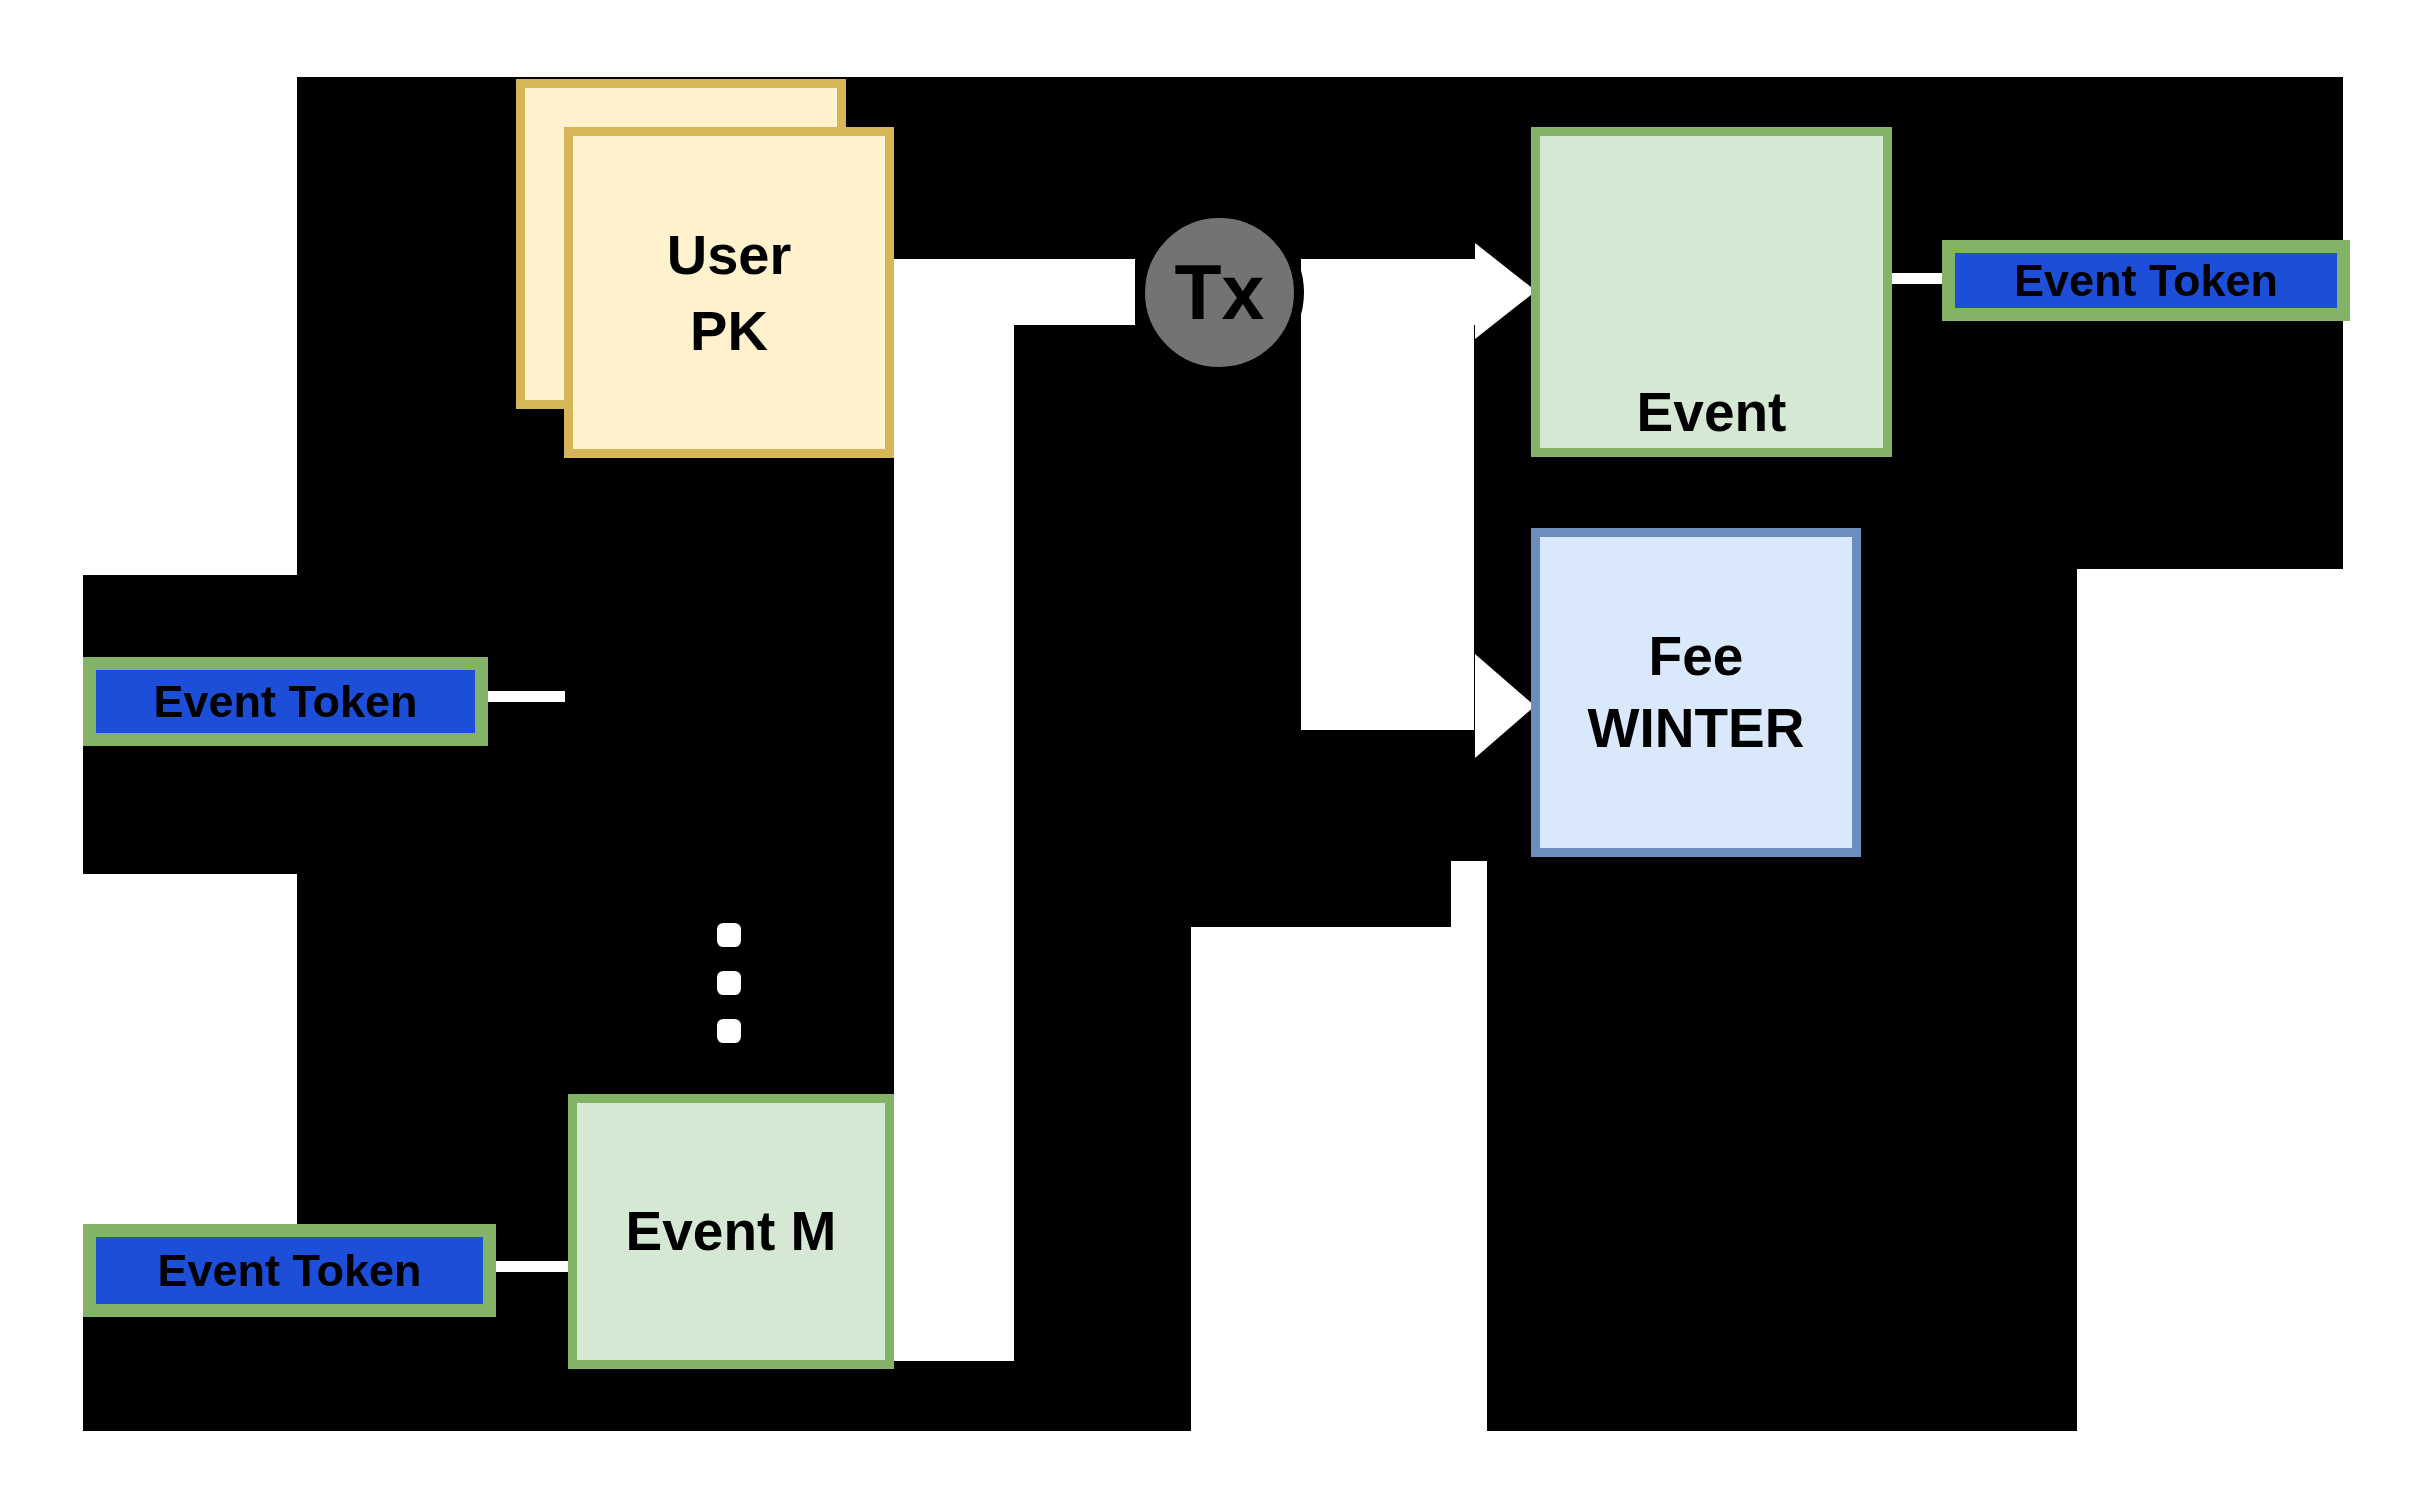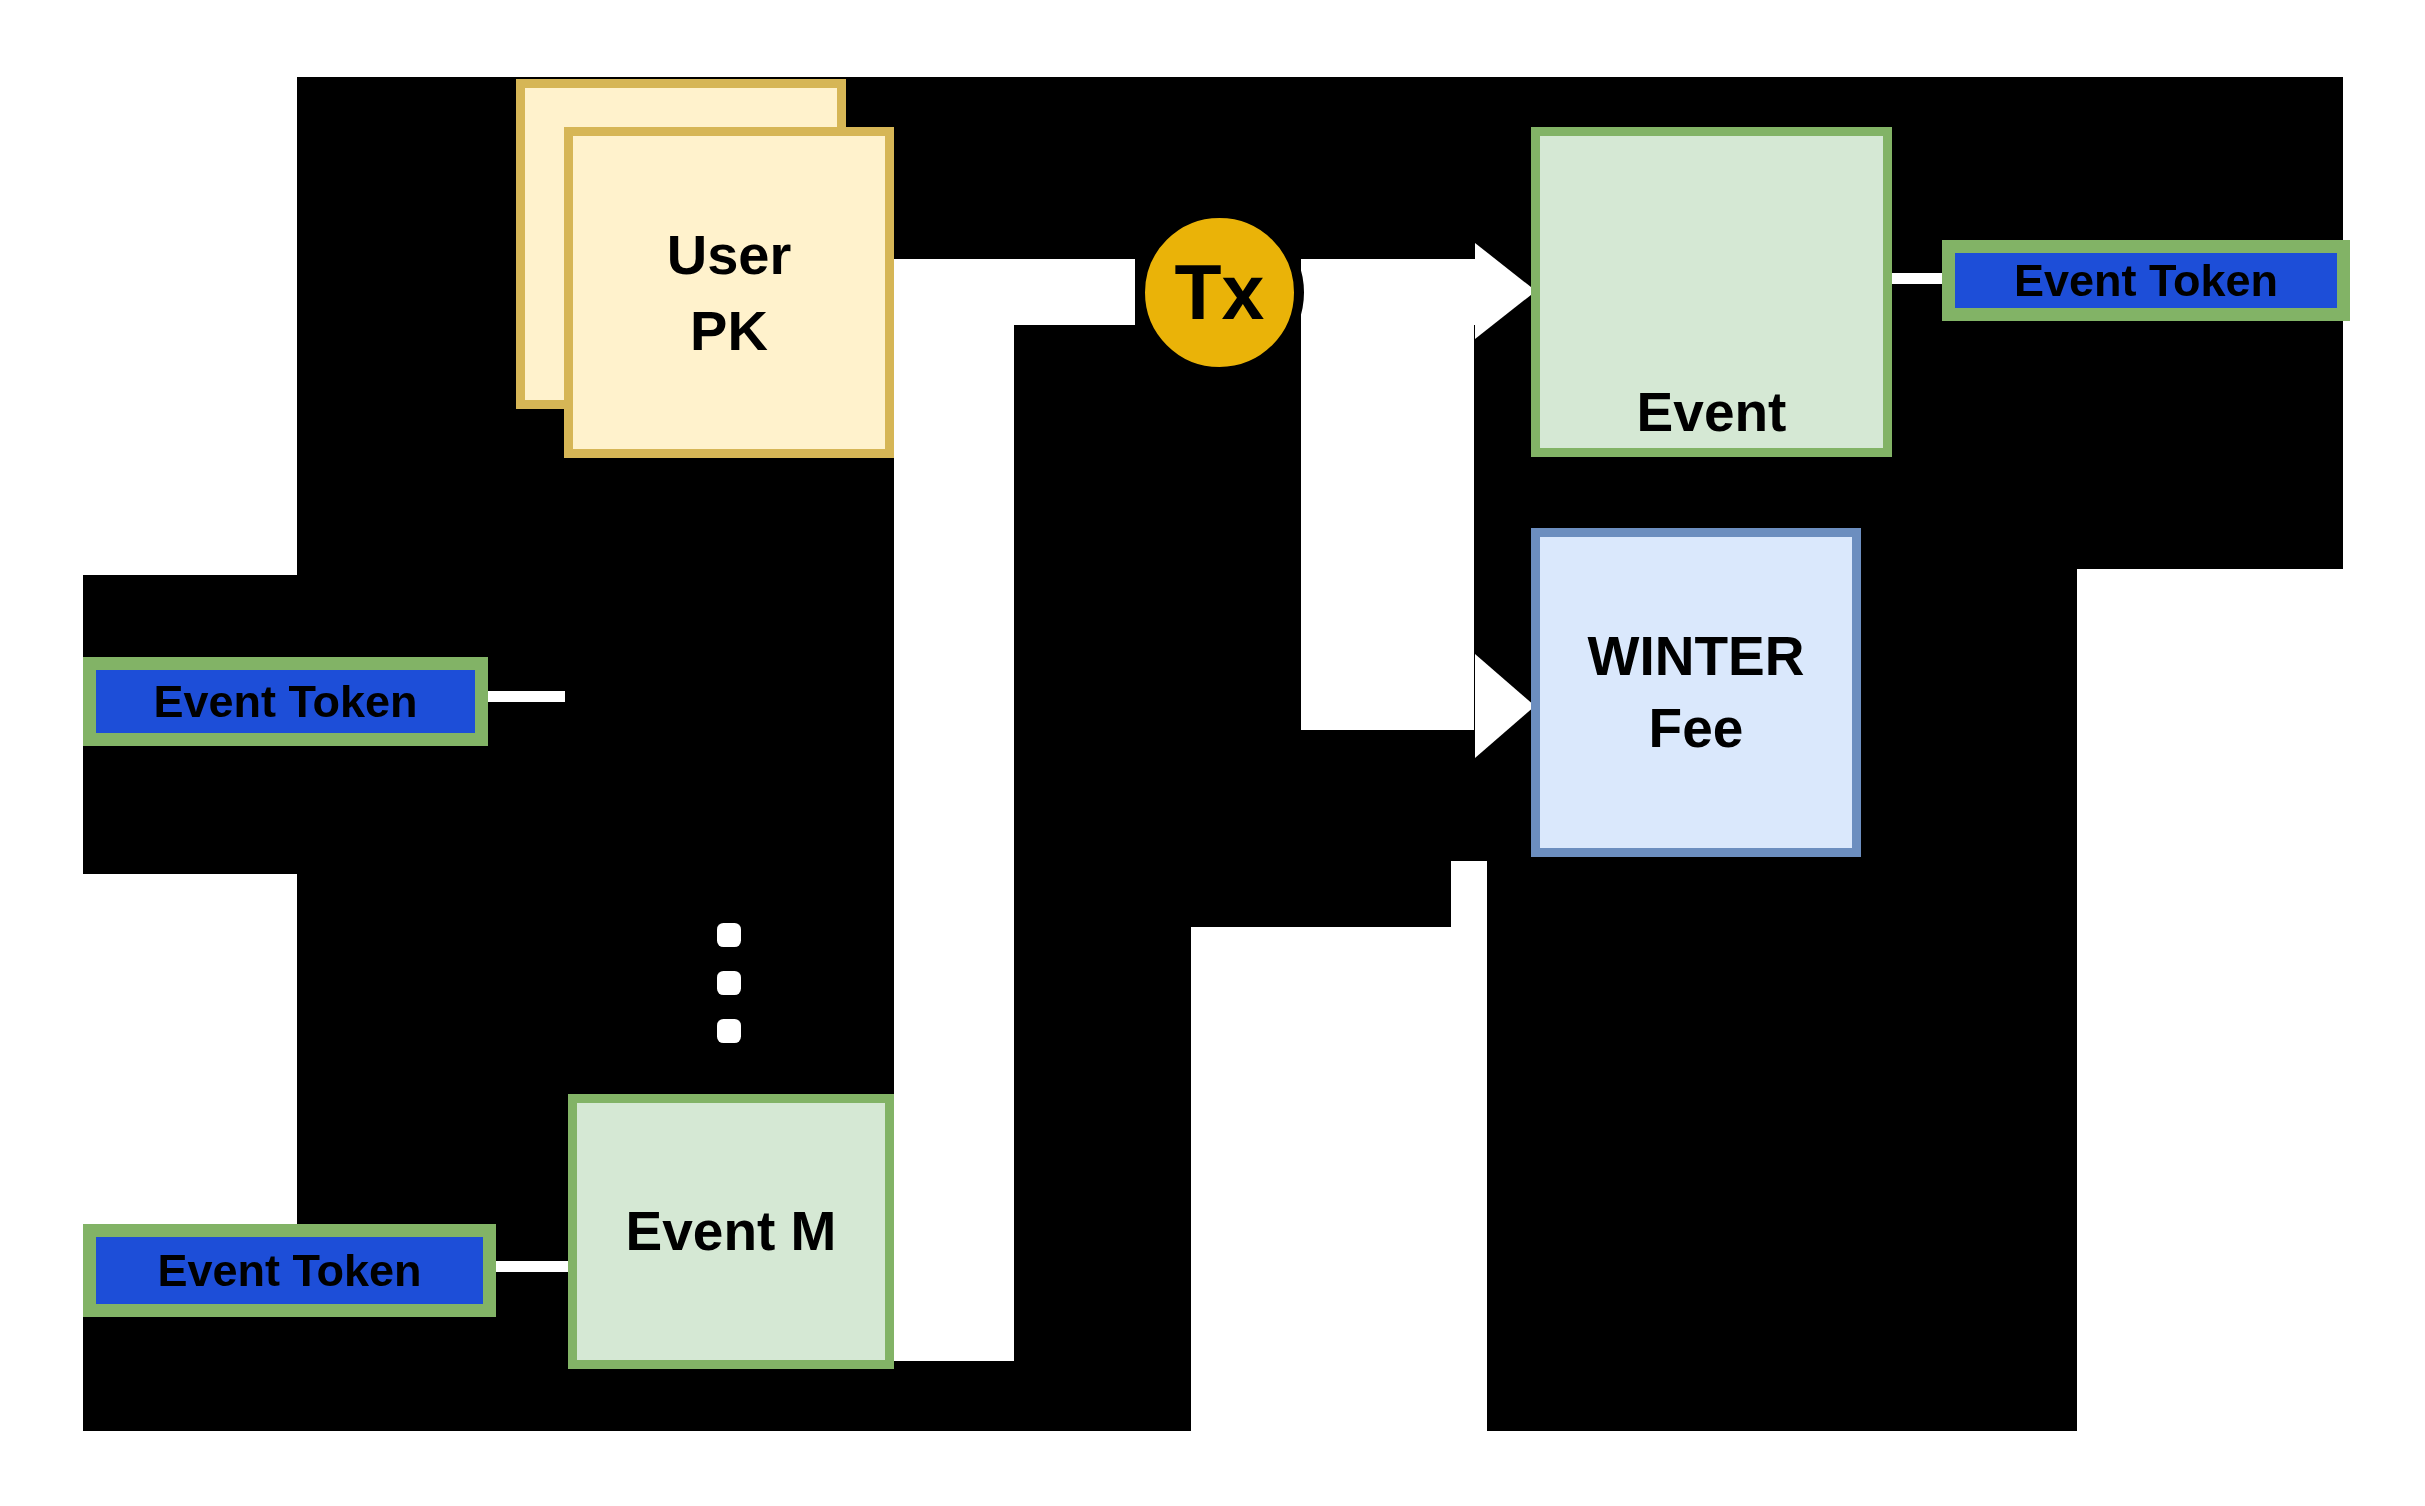--- a/index.html
+++ b/index.html
@@ -17,21 +17,21 @@
   }
   .card      { background:#FFF2CC; border:9.7px solid #D6B656; }
   .card-back { position:absolute; background:#FFF2CC; border:9.7px solid #D6B656; }
   .greenbox  { background:#D5E8D4; border:9.7px solid #82B366; }
   .token     { background:#1d4ed8; border:13px solid #82B366; font-size:45px; }
   .bluebox   { background:#DAE8FC; border:9.7px solid #6C8EBF; }
   .biglabel  { font-size:55px; line-height:1.3; }
   .pklabel   { font-size:56px; line-height:1.35; }
   .tx-circle {
     position:absolute; left:1135px; top:208px; width:169px; height:169px;
-    background:#eab308; border:10.5px solid #000000; border-radius:50%;
+    background:#737373; border:10.5px solid #000000; border-radius:50%;
     display:flex; align-items:center; justify-content:center;
     font-weight:bold; font-size:77px; color:#000000;text-align:right;
   }
   .arrowhead { position:absolute; width:0; height:0; }
   .dot { position:absolute; left:717px; width:24px; height:24px; background:#FFFFFF; border-radius:6.4px; }
 </style>
 </head>
 <body>
 
 <div class="stage">
@@ -90,19 +90,19 @@
   <div class="node greenbox biglabel" style="left:1531px; top:127px; width:361px; height:330px;align-items:flex-end;">
     <span>Event</span>
   </div>
 
   <div class="node token" style="left:1942px; top:240px; width:408px; height:81px;">
     <span>Event Token</span>
   </div>
 
   <div class="node bluebox biglabel" style="left:1531px; top:528px; width:330px; height:329px;">
     <div>
+      <div>Fee</div>
       <div>WINTER</div>
-      <div>Fee</div>
     </div>
   </div>
 
 </div>
 
 
 </body></html>

